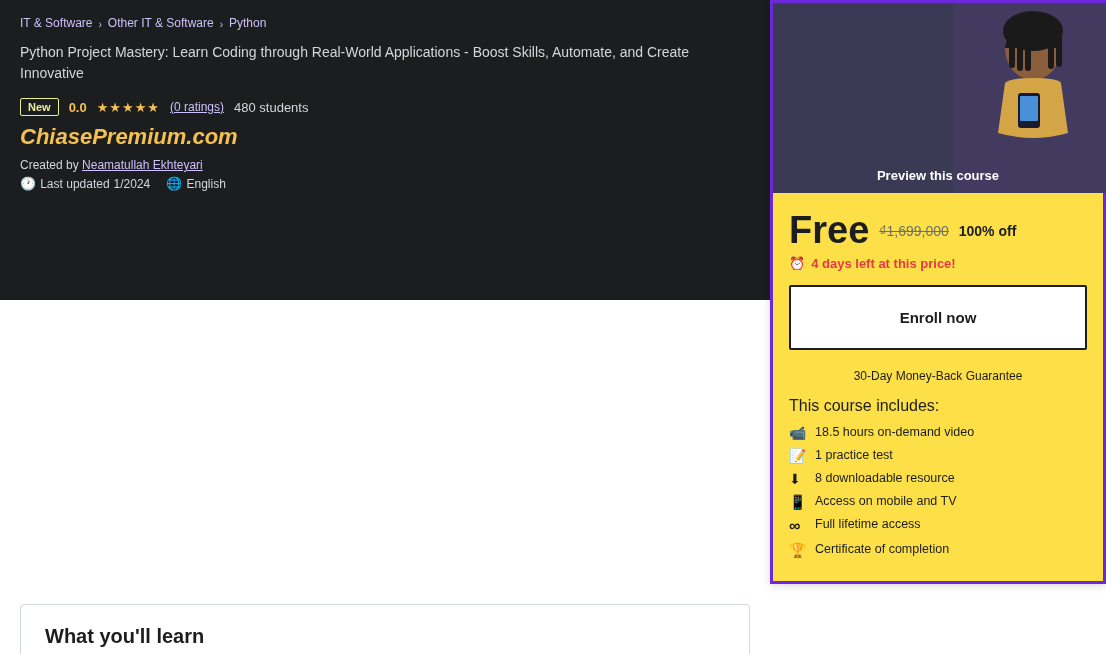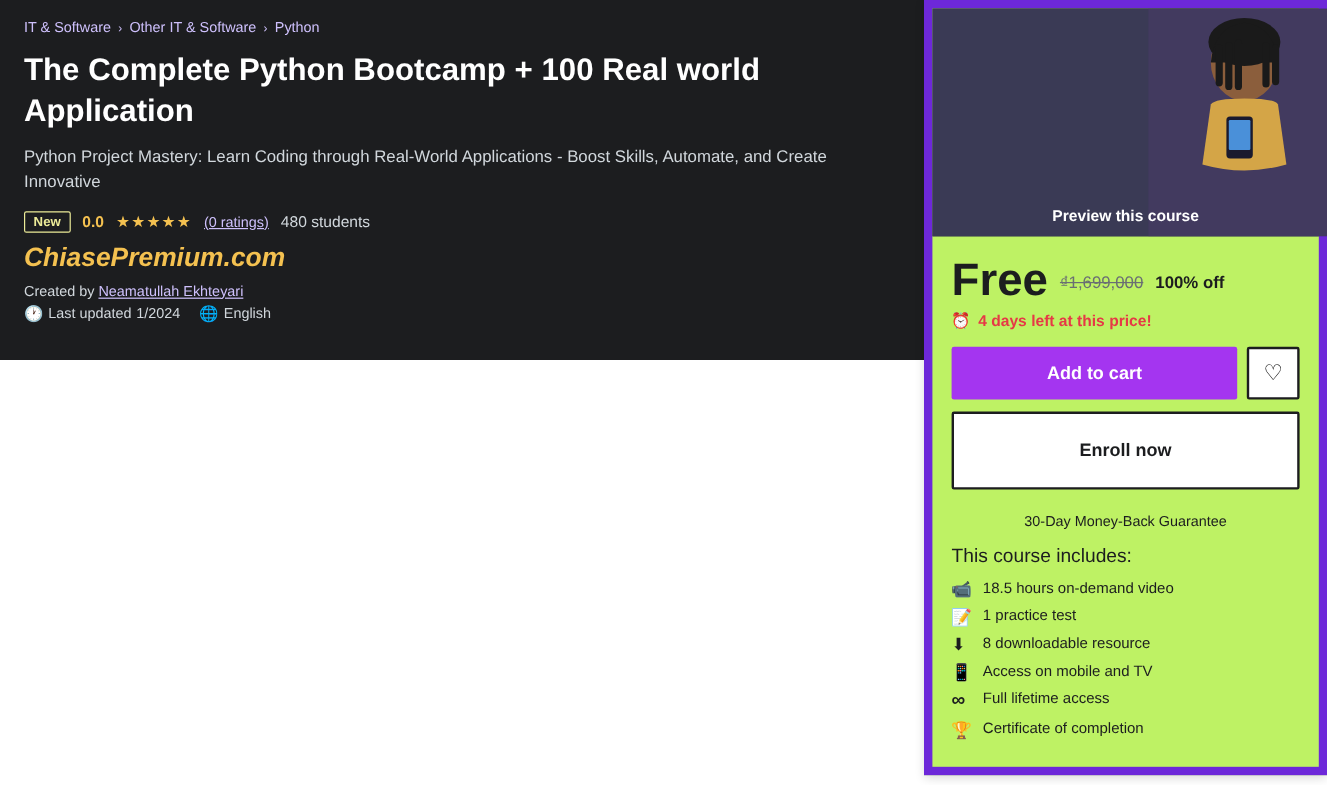--- a/index.html
+++ b/index.html
@@ -100,22 +100,22 @@
       font-size: 12px;
       color: #d1d7dc;
     }
     .meta-item { display: flex; align-items: center; gap: 4px; }
     .meta-icon { font-size: 13px; }
 
     
     .course-card {
       float: right;
       width: 336px;
-      background: #bef264;
-      border: 7px solid #6d28d9;
+      background: #fde047;
+      border: 3px solid #6d28d9;
       box-shadow: 0 2px 8px rgba(0,0,0,0.15);
       margin-right: 0;
     }
 
     .preview-thumb {
       width: 100%;
       height: 190px;
       background: linear-gradient(135deg, #4a4a6a 0%, #2d2d45 40%, #3a3a55 100%);
       display: flex;
       align-items: center;
@@ -273,21 +273,20 @@
 
   <div class="course-header">
     <div class="breadcrumb">
       <span>IT &amp; Software</span>
       <span class="separator">›</span>
       <span>Other IT &amp; Software</span>
       <span class="separator">›</span>
       <span>Python</span>
     </div>
 
-    <h1 class="course-title">The Complete Python Bootcamp + 100 Real world Application</h1>
     <p class="course-subtitle">Python Project Mastery: Learn Coding through Real-World Applications - Boost Skills, Automate, and Create Innovative</p>
 
     <div class="rating-row">
       <span class="new-badge">New</span>
       <span class="rating-score">0.0</span>
       <span class="stars">★★★★★</span>
       <span class="ratings-link">(0 ratings)</span>
       <span class="students-count">480 students</span>
     </div>
 
@@ -344,26 +343,20 @@
         <span class="price-free">Free</span>
         <span class="price-original">₫1,699,000</span>
         <span class="discount-badge">100% off</span>
       </div>
 
       <div class="urgency-row">
         <span>⏰</span>
         <span>4 days left at this price!</span>
       </div>
 
-      <div style="display:flex; gap:8px; align-items:stretch; margin-bottom:10px;">
-        <button class="btn-add-cart" style="flex:1; margin-bottom:0;">Add to cart</button>
-        <button style="width:44px; height:44px; border:2px solid #1c1d1f; background:#fff; cursor:pointer; font-size:18px; border-radius:2px; display:flex; align-items:center; justify-content:center;">
-          <span>♡</span>
-        </button>
-      </div>
 
       <button class="btn-enroll">Enroll now</button>
 
       <div class="money-back">30-Day Money-Back Guarantee</div>
 
       <div class="includes-title">This course includes:</div>
       <ul class="includes-list">
         <li>
           <span class="includes-icon">📹</span>
           <span>18.5 hours on-demand video</span>

